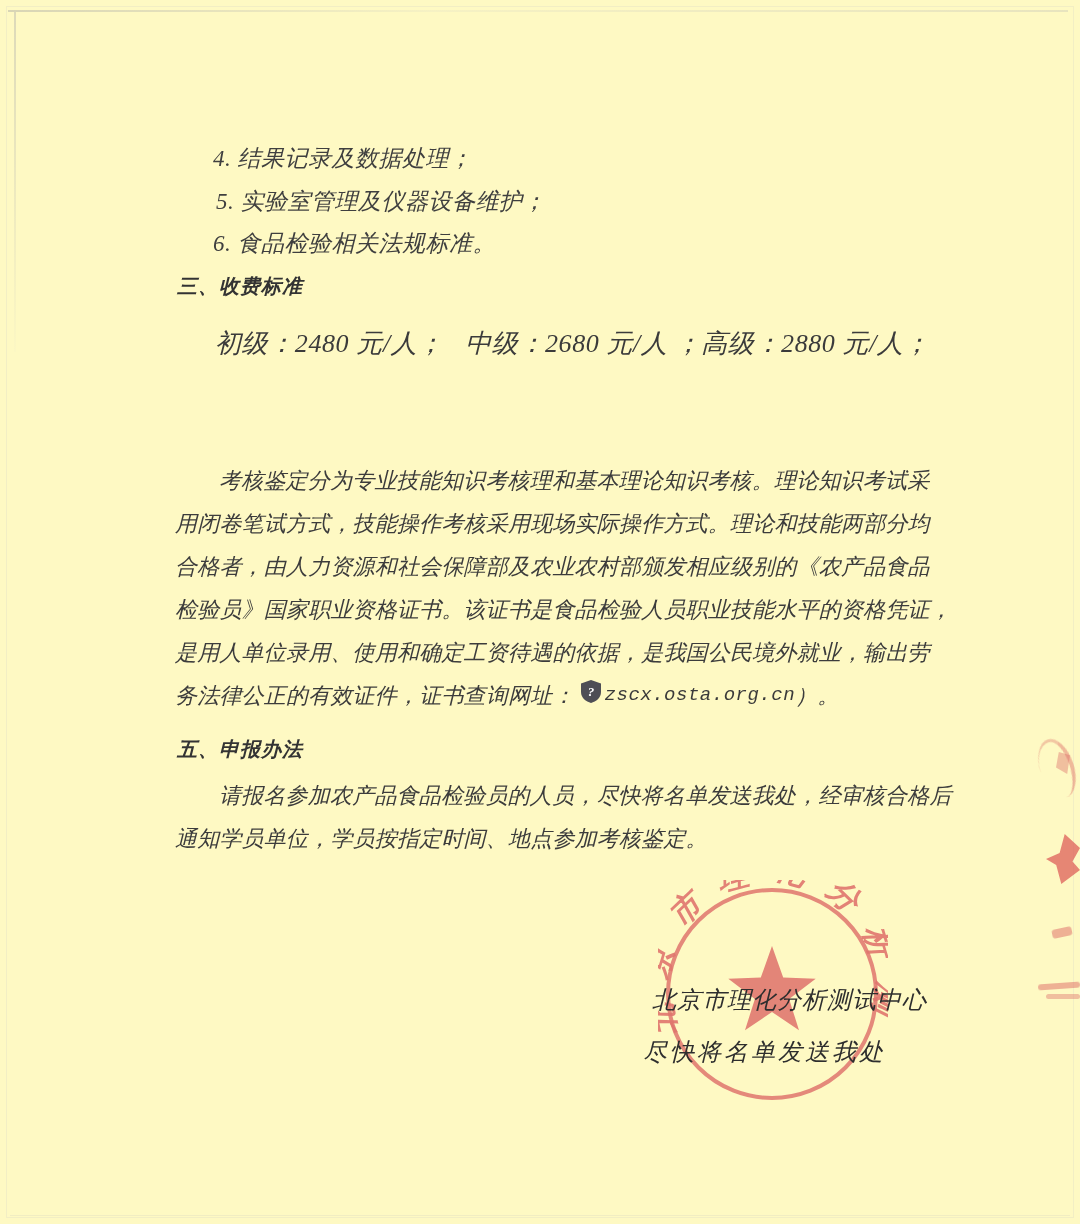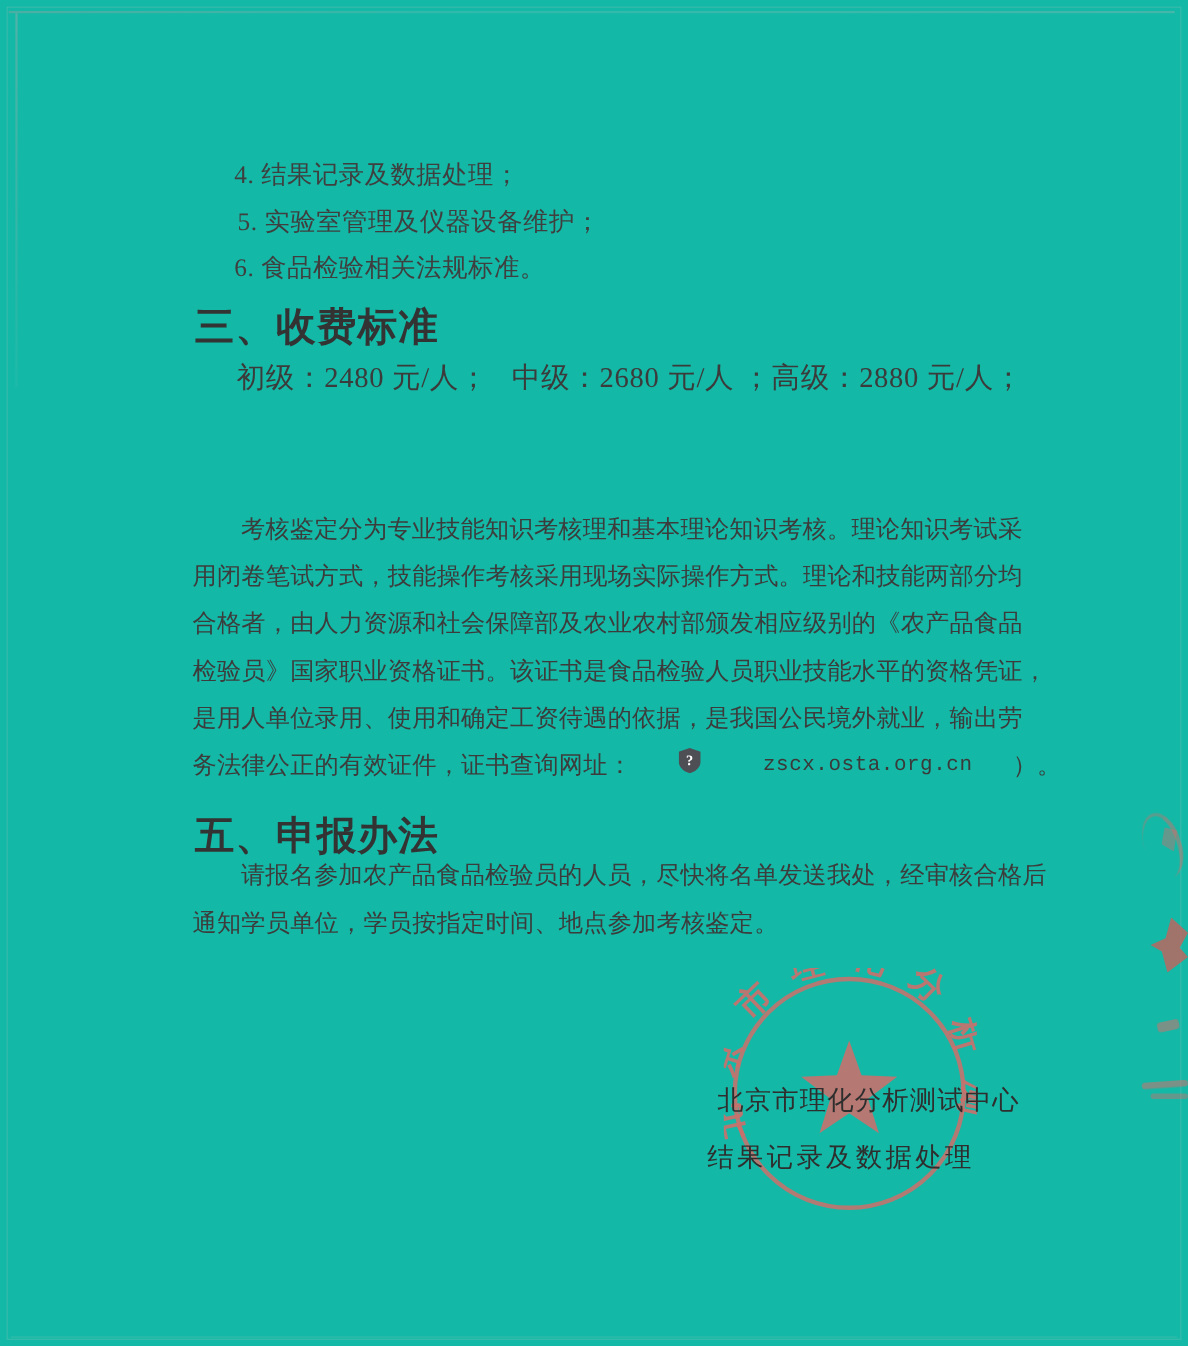--- a/index.html
+++ b/index.html
@@ -1,44 +1,45 @@
 <!DOCTYPE html>
 <html><head>
 <meta charset="utf-8">
 <style>
   html,body{margin:0;padding:0;background:#ffffff;}
   .page{
     position:relative;
     width:1080px;height:1224px;
-    background:#14b8a6;
+    background:#fef9c3;
     overflow:hidden;
     font-family:"Liberation Serif","DejaVu Serif",serif;
     color:#3c3c3c;
+    font-style:italic;
   }
   
   .edge-frame{position:absolute;left:6px;top:6px;right:6px;bottom:6px;
     border:1px solid rgba(200,200,200,0.22);pointer-events:none;}
   .edge-top{position:absolute;left:8px;top:10px;width:1060px;height:2px;
     background:linear-gradient(90deg,rgba(160,160,160,.4),rgba(200,200,200,.15) 40%,rgba(180,180,180,.3));}
   .edge-left{position:absolute;left:14px;top:12px;width:2px;height:340px;
     background:linear-gradient(rgba(170,170,170,.4),rgba(210,210,210,.05));}
   .edge-bottom{position:absolute;left:10px;bottom:8px;width:1060px;height:1px;background:rgba(190,190,190,.2);}
 
   .abs{position:absolute;}
   .item{font-size:23px;letter-spacing:.5px;color:#3f3f3f;white-space:nowrap;}
   .heading{
     font-family:"Liberation Sans","DejaVu Sans",sans-serif;
-    font-weight:bold;font-size:36px;color:#333;letter-spacing:1px;white-space:nowrap;
+    font-weight:bold;font-size:20px;color:#333;letter-spacing:1px;white-space:nowrap;
   }
   .body-line{font-size:22px;letter-spacing:.2px;color:#3c3c3c;line-height:43px;height:43px;white-space:nowrap;}
   .indent{text-indent:44px;}
   .prices{font-size:26px;letter-spacing:.6px;white-space:pre;color:#3b3b3b;}
   .note{font-size:21.5px;letter-spacing:.2px;white-space:nowrap;color:#3b3b3b;}
-  .urlline{display:flex;align-items:center;justify-content:space-between;}
-  .url-mono{font-family:"Liberation Mono","DejaVu Sans Mono",monospace;font-size:19px;letter-spacing:.5px;color:#3a3a3a;margin-left:20px;}
+  .urlline{display:flex;align-items:center;}
+  .url-mono{font-family:"Liberation Mono","DejaVu Sans Mono",monospace;font-size:19px;letter-spacing:.5px;color:#3a3a3a;margin-left:4px;}
   .url-suffix{font-size:22px;color:#3c3c3c;}
   .shield{margin-left:6px;flex:0 0 auto;}
   .sig{font-size:24px;color:#2e2e2e;letter-spacing:1px;white-space:nowrap;z-index:3;}
   .date{font-size:24px;color:#2e2e2e;letter-spacing:3px;white-space:nowrap;z-index:3;}
   .stamp-svg{z-index:2;opacity:.92;}
   .frag{position:absolute;z-index:2;filter:blur(.6px);}
 </style>
 </head>
 <body>
 
@@ -85,21 +86,21 @@
       <path id="arcpath" d="M 24,157 A 104,104 0 1 1 204,157" fill="none"></path>
     </defs>
     <circle cx="114" cy="114" r="104" fill="none" stroke="#dd6a66" stroke-width="4" opacity="0.85"></circle>
     <polygon points="114,66 125.2,97.6 157.7,98.8 131.1,118.9 141,150.2 114,132 87,150.2 96.9,118.9 70.3,98.8 102.8,97.6" fill="#dd6a66" opacity="0.88"></polygon>
     <text font-family="Liberation Serif, DejaVu Serif, serif" font-size="31" font-weight="bold" fill="#dd6a66" opacity="0.9" letter-spacing="22">
       <textPath href="#arcpath" startOffset="6">北京市理化分析测试中心</textPath>
     </text>
   </svg>
 
   <div class="abs sig" style="left:652px;top:984px;">北京市理化分析测试中心</div>
-  <div class="abs date" style="left:643px;top:1036px;">结果记录及数据处理</div>
+  <div class="abs date" style="left:643px;top:1036px;">尽快将名单发送我处</div>
 
   <div class="frag" style="left:1040px;top:738px;width:30px;height:58px;border-right:4px solid rgba(221,106,102,.45);border-top:3px solid rgba(221,106,102,.35);border-radius:50%;transform:rotate(-18deg);"></div>
   <div class="frag" style="left:1056px;top:752px;width:14px;height:22px;background:rgba(221,106,102,.4);clip-path:polygon(20% 0,100% 15%,80% 100%,0 70%);"></div>
   <div class="frag" style="left:1046px;top:834px;width:34px;height:50px;background:rgba(219,85,82,.7);clip-path:polygon(55% 0,100% 28%,78% 55%,100% 72%,45% 100%,30% 62%,0 50%,40% 38%);"></div>
   <div class="frag" style="left:1052px;top:928px;width:20px;height:9px;background:rgba(221,106,102,.5);border-radius:3px;transform:rotate(-12deg);"></div>
   <div class="frag" style="left:1038px;top:983px;width:42px;height:6px;background:rgba(221,106,102,.5);border-radius:3px;transform:rotate(-4deg);"></div>
   <div class="frag" style="left:1046px;top:994px;width:34px;height:5px;background:rgba(221,106,102,.4);border-radius:3px;"></div>
 </div>
 
 </body></html>

